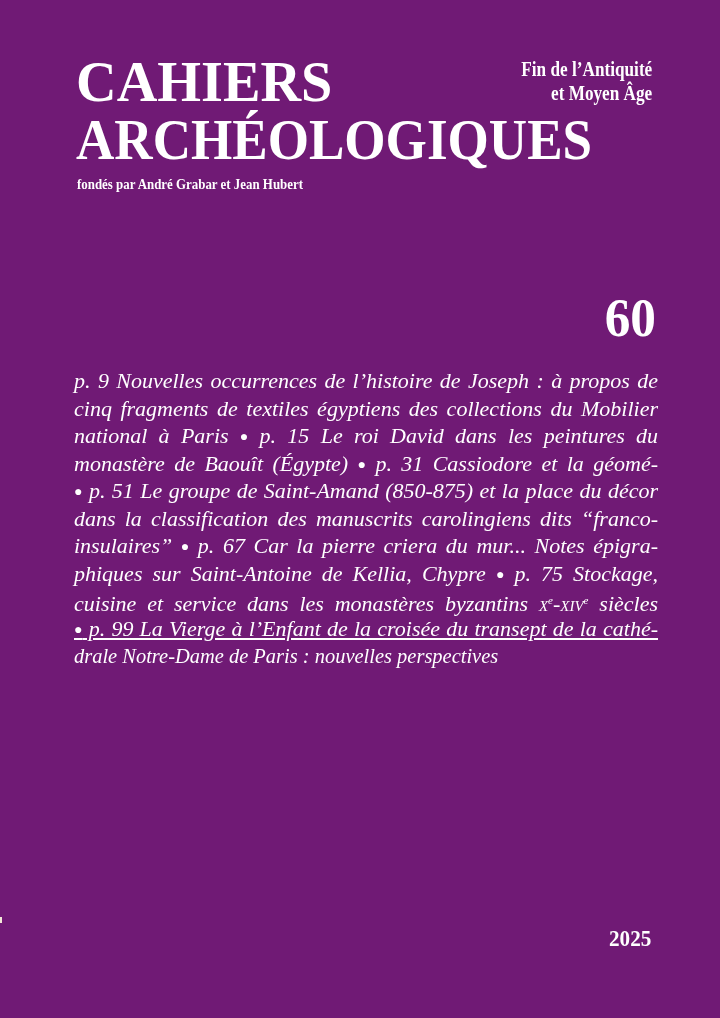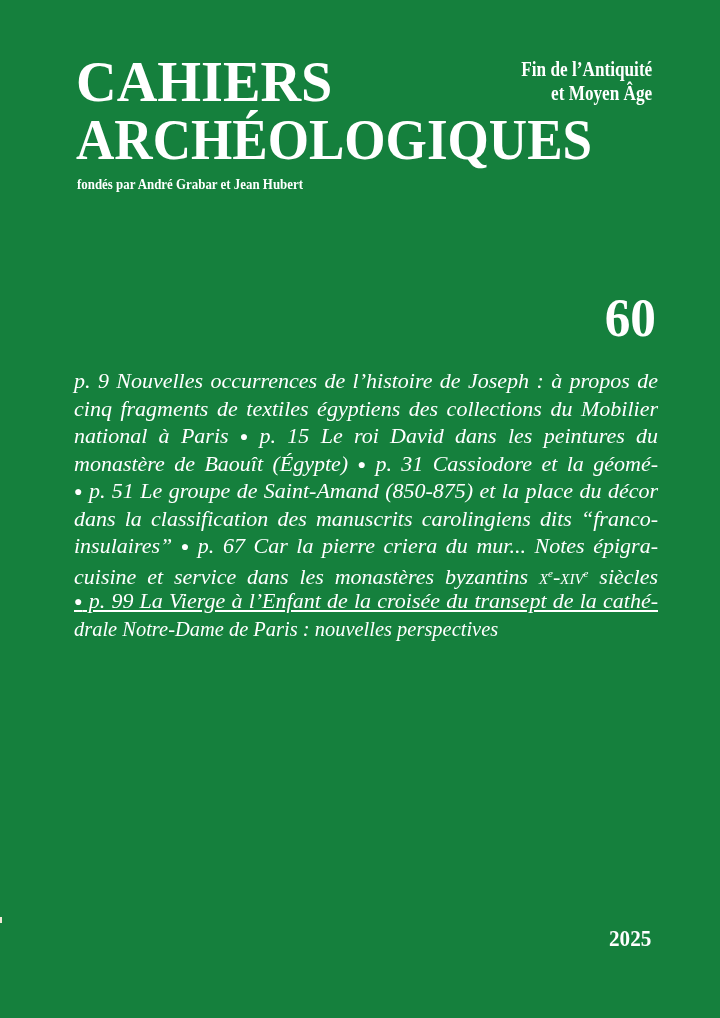--- a/index.html
+++ b/index.html
@@ -3,21 +3,21 @@
 <meta charset="utf-8">
 <style>
   html, body { margin: 0; padding: 0; }
   body {
     width: 720px; height: 1018px; overflow: hidden;
     background: #b38d5e;
     position: relative;
     color: #ffffff;
     font-family: "Liberation Serif", "DejaVu Serif", serif;
   }
-  .cover { position: absolute; inset: 0; background: #15803d; }
+  .cover { position: absolute; inset: 0; background: #701a75; }
 
   .title-line {
     position: absolute; left: 76px;
     font-weight: bold; font-size: 58px; line-height: 58px;
     white-space: nowrap; letter-spacing: 0px;
     transform-origin: left top;
   }
   #t1 { top: 53px; transform: scaleX(0.97); }
   #t2 { top: 111px; transform: scaleX(0.915); }
 
@@ -95,20 +95,21 @@
   <div class="issue">60</div>
 
   <div class="contents">
     <span class="ln"><span style="white-space: nowrap; display: inline-block; word-spacing: 1.88068px;">p. 9 Nouvelles occurrences de l’histoire de Joseph : à propos de</span></span>
     <span class="ln"><span style="white-space: nowrap; display: inline-block; word-spacing: 3.04297px;">cinq fragments de textiles égyptiens des collections du Mobilier</span></span>
     <span class="ln"><span style="white-space: nowrap; display: inline-block; word-spacing: 5.77734px;">national à Paris <span class="bullet">●</span> p. 15 Le roi David dans les peintures du</span></span>
     <span class="ln"><span style="white-space: nowrap; display: inline-block; word-spacing: 3.8875px;">monastère de Baouît (Égypte) <span class="bullet">●</span> p. 31 Cassiodore et la géomé-</span></span>
     <span class="ln"><span style="white-space: nowrap; display: inline-block; word-spacing: 0.93099px;"><span class="bullet">●</span> p. 51 Le groupe de Saint-Amand (850-875) et la place du décor</span></span>
     <span class="ln"><span style="white-space: nowrap; display: inline-block; word-spacing: 3.66295px;">dans la classification des manuscrits carolingiens dits “franco-</span></span>
     <span class="ln"><span style="white-space: nowrap; display: inline-block; word-spacing: 3.07812px;">insulaires” <span class="bullet">●</span> p. 67 Car la pierre criera du mur... Notes épigra-</span></span>
+    <span class="ln"><span style="white-space: nowrap; display: inline-block; word-spacing: 4.56597px;">phiques sur Saint-Antoine de Kellia, Chypre <span class="bullet">●</span> p. 75 Stockage,</span></span>
     <span class="ln"><span style="white-space: nowrap; display: inline-block; word-spacing: 5.3418px;"><span>cuisine et service dans les monastères byzantins </span><span class="sc">X</span><sup class="s">e</sup><span>-</span><span class="sc">XIV</span><sup class="s">e</sup><span> siècles</span></span></span>
     <span class="ln"><span style="white-space: nowrap; display: inline-block; word-spacing: 0.710938px; text-decoration: underline;"><span class="bullet">●</span> p. 99 La Vierge à l’Enfant de la croisée du transept de la cathé-</span></span>
     <span class="ln last"><span style="white-space: nowrap; display: inline-block; transform: scaleX(0.93); transform-origin: left top;">drale Notre-Dame de Paris : nouvelles perspectives</span></span>
   </div>
 
 
   <div class="year">2025</div>
 
   <div class="crop-mark"></div>
 </div>

